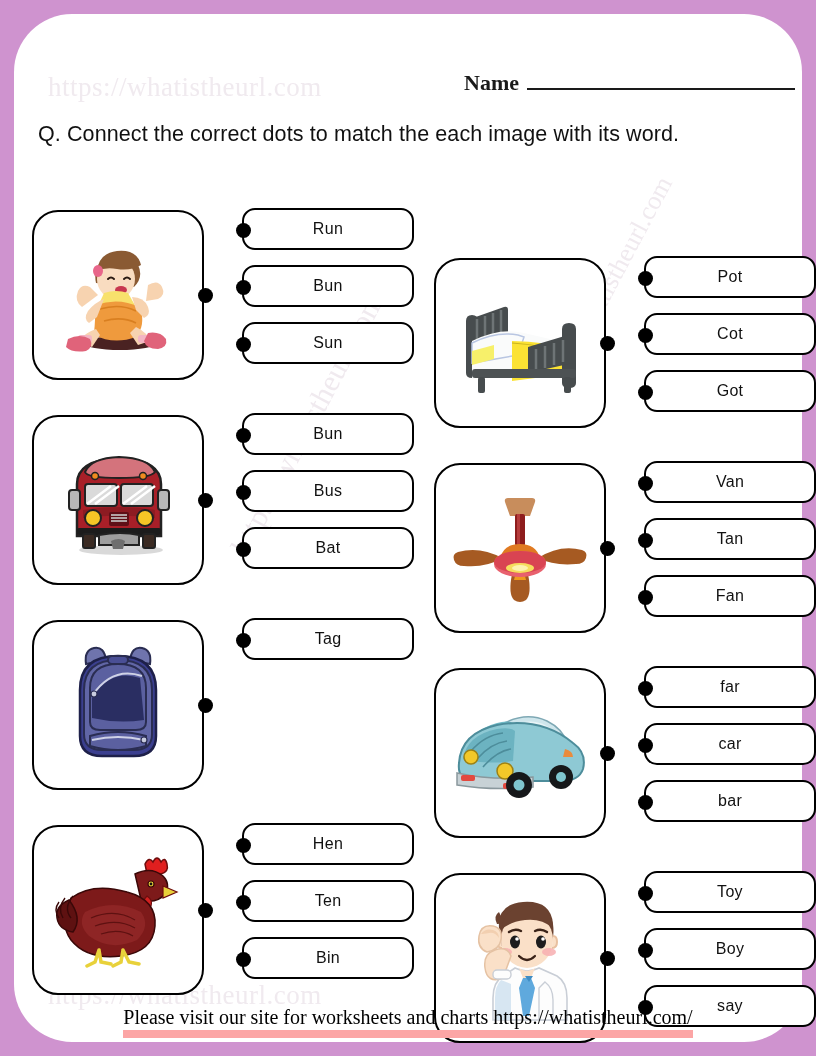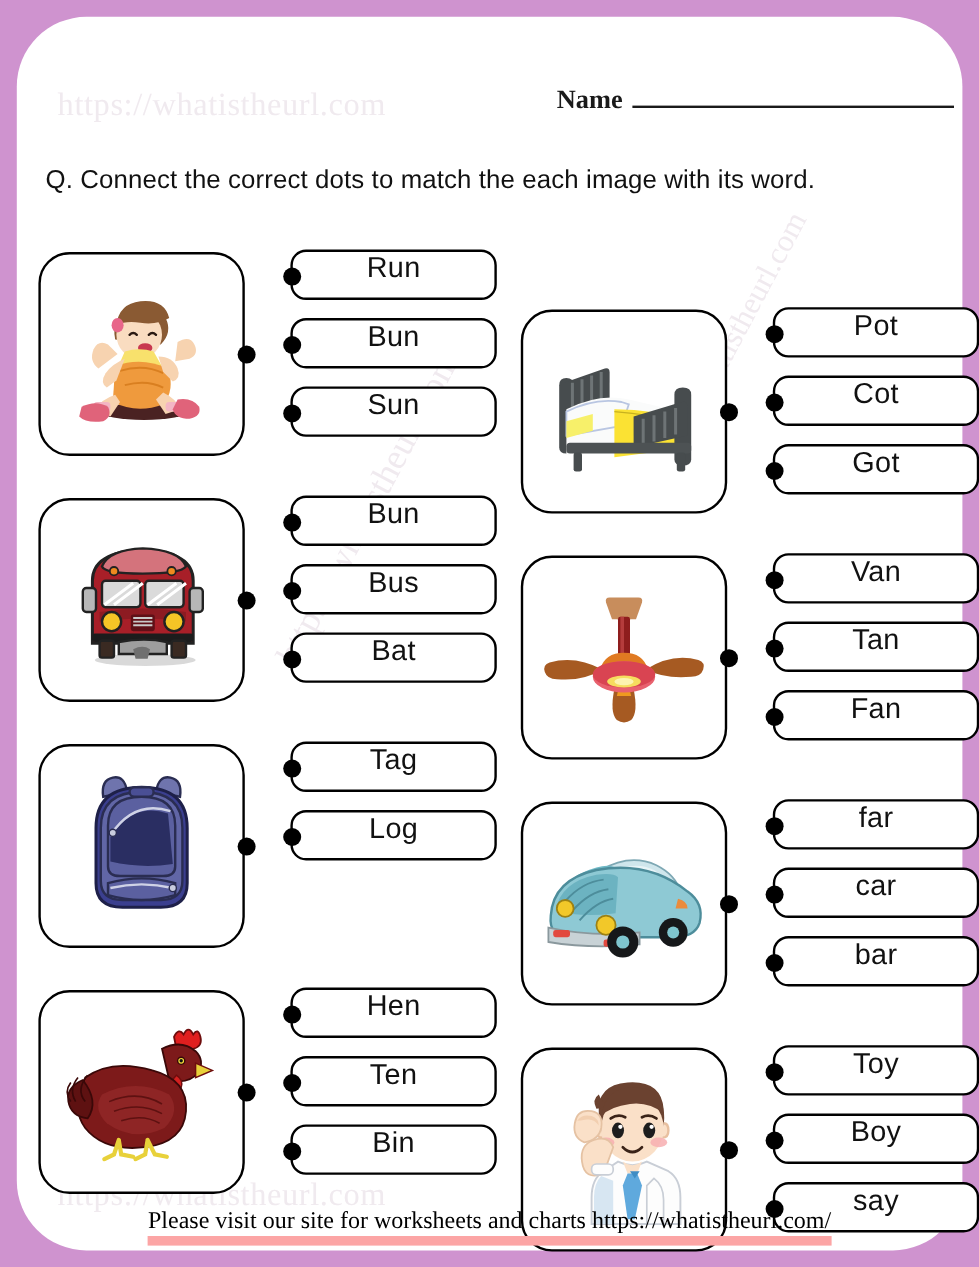--- a/index.html
+++ b/index.html
@@ -77,21 +77,20 @@
 
   #instruction {
     position: absolute;
     left: 24px;
     top: 108px;
     width: 740px;
     font-size: 21.5px;
     color: #111;
     letter-spacing: .1px;
     z-index: 2;
-    margin-top: 16px;
   }
 
   
   #grid {
     position: absolute;
     left: 0;
     top: 196px;
     width: 788px;
     z-index: 2;
   }
@@ -145,23 +144,23 @@
   }
   .word-box {
     position: relative;
     width: 172px;
     height: 42px;
     border: 2.5px solid #000;
     border-radius: 13px;
     background: #fff;
     margin-bottom: 15px;
     display: flex;
-    align-items: flex-start;
+    align-items: center;
     justify-content: center;
-    font-size: 24px;
+    font-size: 16px;
     color: #111;
     letter-spacing: .3px;
   }
   .word-box .word-dot {
     position: absolute;
     left: -8px;
     top: 13px;
     width: 15px;
     height: 15px;
     background: #000;
@@ -397,24 +396,20 @@
       <path d="M30 98 q26 -6 52 0" stroke="#cfd2e6" stroke-width="2" fill="none"></path>
       <circle cx="82" cy="98" r="3" fill="#c8ccde" stroke="#2a2d52" stroke-width="1.2"></circle>
     </svg>
             </div>
             <div class="pic-dot"></div>
             <div class="word-col">
               <div class="word-box">
                 <span class="word-dot"></span>
                 <span>Tag</span>
               </div>
-              <div class="word-box">
-                <span class="word-dot"></span>
-                <span>Log</span>
-              </div>
             </div>
           </div>
           <div class="half right">
             <div class="pic-card">
     <svg width="142" height="108" viewBox="0 0 142 108">
       <path d="M52 26 q24 -14 46 -4 q16 8 20 22 l-12 10 -56 6 z" fill="#cfe6ec" stroke="#7ea8b4" stroke-width="1.5"></path>
       <path d="M60 28 q20 -10 36 -2 q12 6 16 18 l-54 4 z" fill="#e8f4f7"></path>
       <path d="M62 32 q16 -8 30 -2 l6 12 -38 2 z" fill="#dfeff3"></path>
       <path d="M14 58 q4 -26 34 -34 q10 -3 16 0 l-4 30 z" fill="#6fb9c6"></path>
       <path d="M10 64 q2 -30 38 -38 q44 -8 76 18 q14 10 10 26 q-4 12 -22 12 l-86 0 q-18 0 -16 -18 z" fill="#8ec9d4" stroke="#4d8d9b" stroke-width="2"></path>

